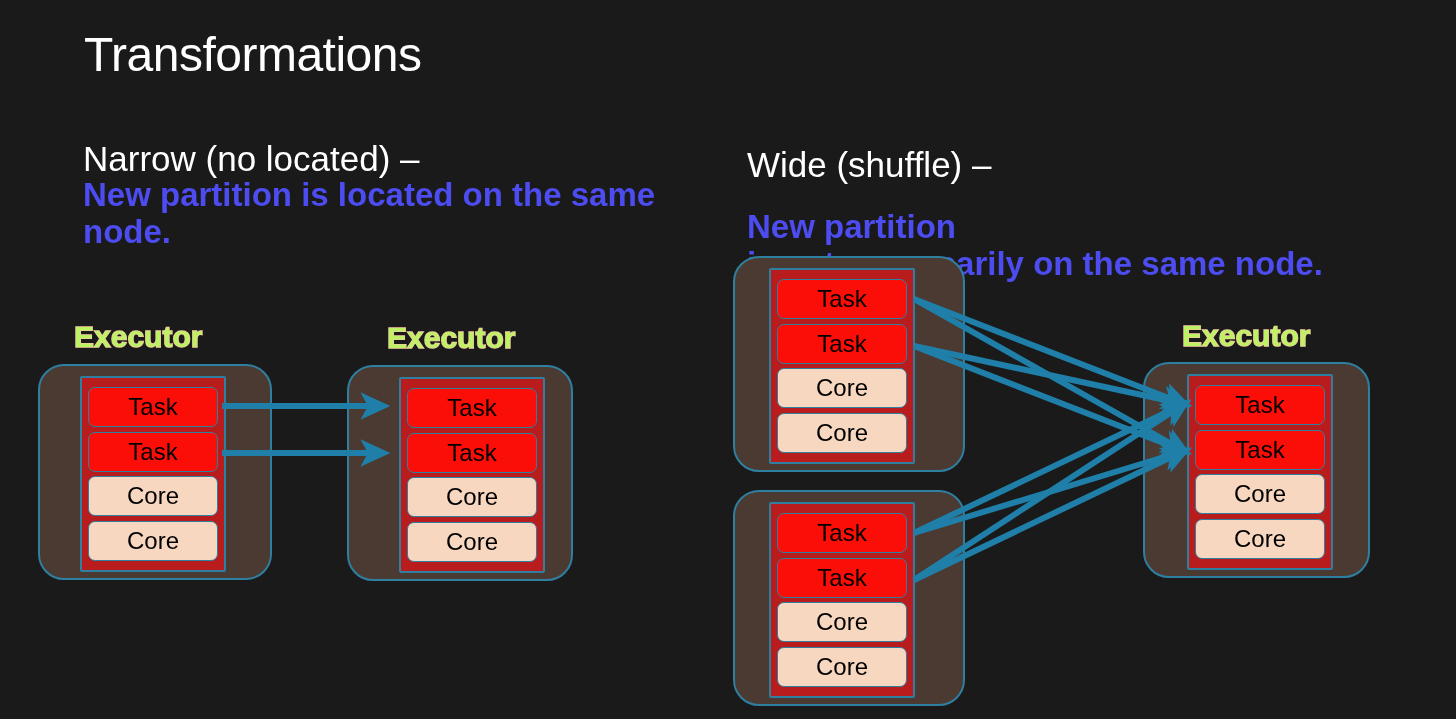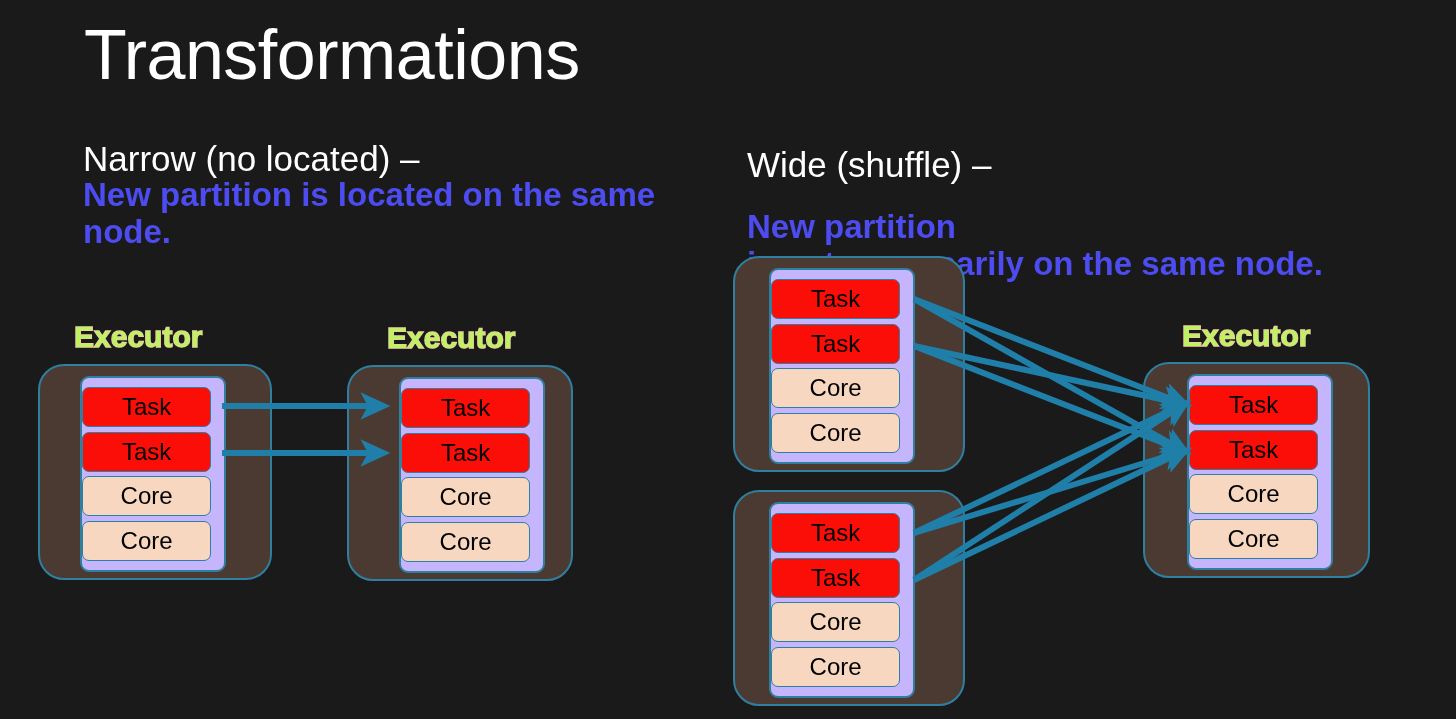--- a/index.html
+++ b/index.html
@@ -19,21 +19,21 @@
     width: 1456px;
     height: 719px;
     background: #1a1a1a;
   }
 
   
   .page-title {
     position: absolute;
     left: 84px;
     top: 11px;
-    font-size: 70px;
+    font-size: 48px;
     line-height: 88px;
     color: #ffffff;
     font-weight: 400;
     letter-spacing: -0.5px;
     white-space: nowrap;
   }
   .sec-head {
     position: absolute;
     font-size: 35px;
     line-height: 42px;
@@ -69,29 +69,29 @@
   
   .executor {
     position: absolute;
     background: #4b3a32;
     border: 2.5px solid #2f7fa0;
     border-radius: 26px;
     box-sizing: border-box;
   }
   .stack {
     position: absolute;
-    background: #c4b5fd;
+    background: #b91c1c;
     border: 2px solid #2f7fa0;
-    border-radius: 9px;
+    border-radius: 2px;
     box-sizing: border-box;
     padding: 9px 0 9px 0;
     display: flex;
     flex-direction: column;
     justify-content: space-between;
-    align-items: flex-start;
+    align-items: center;
   }
   .slot {
     box-sizing: border-box;
     width: 91%;
     height: 40px;
     border: 1.6px solid #2f7fa0;
     border-radius: 7px;
     display: flex;
     align-items: center;
     justify-content: center;

